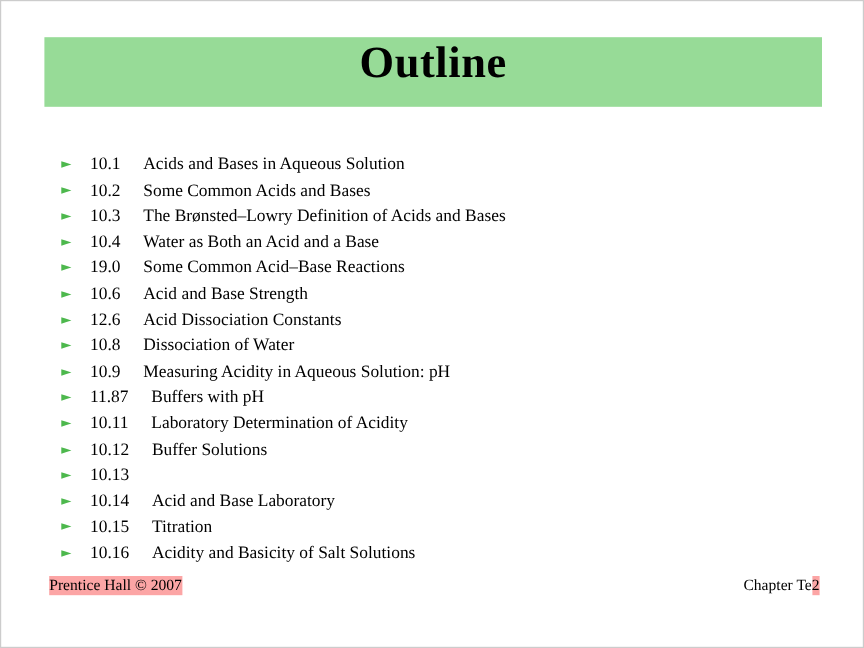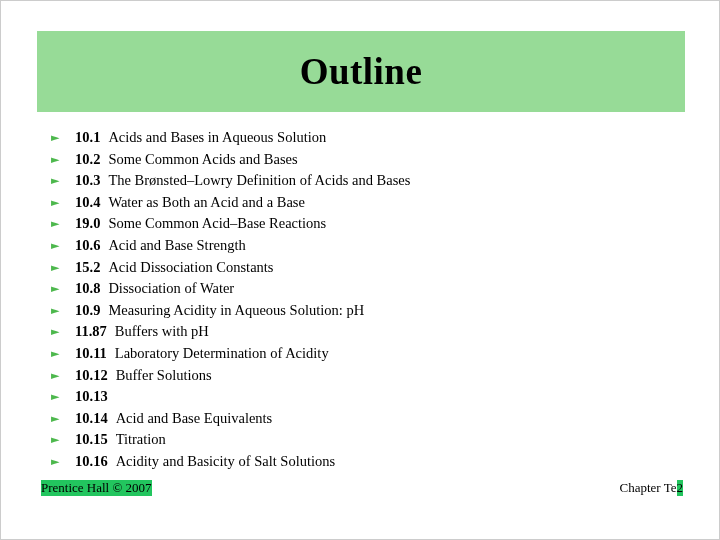--- a/index.html
+++ b/index.html
@@ -19,24 +19,24 @@
   }
   .slide {
     position: absolute;
     inset: 0;
   }
   .header-bar {
     position: absolute;
     left: 36px;
     top: 30px;
     width: 648px;
-    height: 81px;
+    height: 58px;
     background: var(--header-bg, #97db97);
     display: flex;
-    align-items: center;
+    align-items: flex-start;
     justify-content: center;
   }
   .title {
     font-size: 37px;
     font-weight: bold;
     letter-spacing: 0.5px;
   }
   .outline-list {
     position: absolute;
     left: 50px;
@@ -53,42 +53,42 @@
   .bullet {
     color: var(--bullet-color, #4db84d);
     font-family: "DejaVu Sans", sans-serif;
     font-size: 11px;
     width: 24px;
     flex: 0 0 24px;
     position: relative;
     top: -1px;
   }
   .num {
-    font-weight: bold;
-    margin-right: 8px;
+    font-weight: normal;
+    margin-right: 19px;
   }
   .footer {
     position: absolute;
     left: 40px;
     right: 36px;
     top: 479px;
     font-size: 13px;
     display: flex;
     justify-content: space-between;
   }
   .footer .center {
     position: absolute;
     left: 0;
     right: 0;
     text-align: right;
   }
   .footer .left, .footer .right {
     position: relative;
     z-index: 1;
-    background: #22c55e;
+    background: #fca5a5;
   }
 </style>
 </head>
 <body>
 
 <div class="slide">
 
   <div class="header-bar">
     <div class="title">Outline</div>
   </div>
@@ -119,21 +119,21 @@
         <span class="num">19.0</span>
         <span class="text">Some Common Acid–Base Reactions</span>
       </div>
       <div class="item">
         <span class="bullet">►</span>
         <span class="num">10.6</span>
         <span class="text">Acid and Base Strength</span>
       </div>
       <div class="item">
         <span class="bullet">►</span>
-        <span class="num">15.2</span>
+        <span class="num">12.6</span>
         <span class="text">Acid Dissociation Constants</span>
       </div>
       <div class="item">
         <span class="bullet">►</span>
         <span class="num">10.8</span>
         <span class="text">Dissociation of Water</span>
       </div>
       <div class="item">
         <span class="bullet">►</span>
         <span class="num">10.9</span>
@@ -154,21 +154,21 @@
         <span class="num">10.12</span>
         <span class="text">Buffer Solutions</span>
       </div>
       <div class="item">
         <span class="bullet">►</span>
         <span class="num">10.13</span>
       </div>
       <div class="item">
         <span class="bullet">►</span>
         <span class="num">10.14</span>
-        <span class="text">Acid and Base Equivalents</span>
+        <span class="text">Acid and Base Laboratory</span>
       </div>
       <div class="item">
         <span class="bullet">►</span>
         <span class="num">10.15</span>
         <span class="text">Titration</span>
       </div>
       <div class="item">
         <span class="bullet">►</span>
         <span class="num">10.16</span>
         <span class="text">Acidity and Basicity of Salt Solutions</span>

